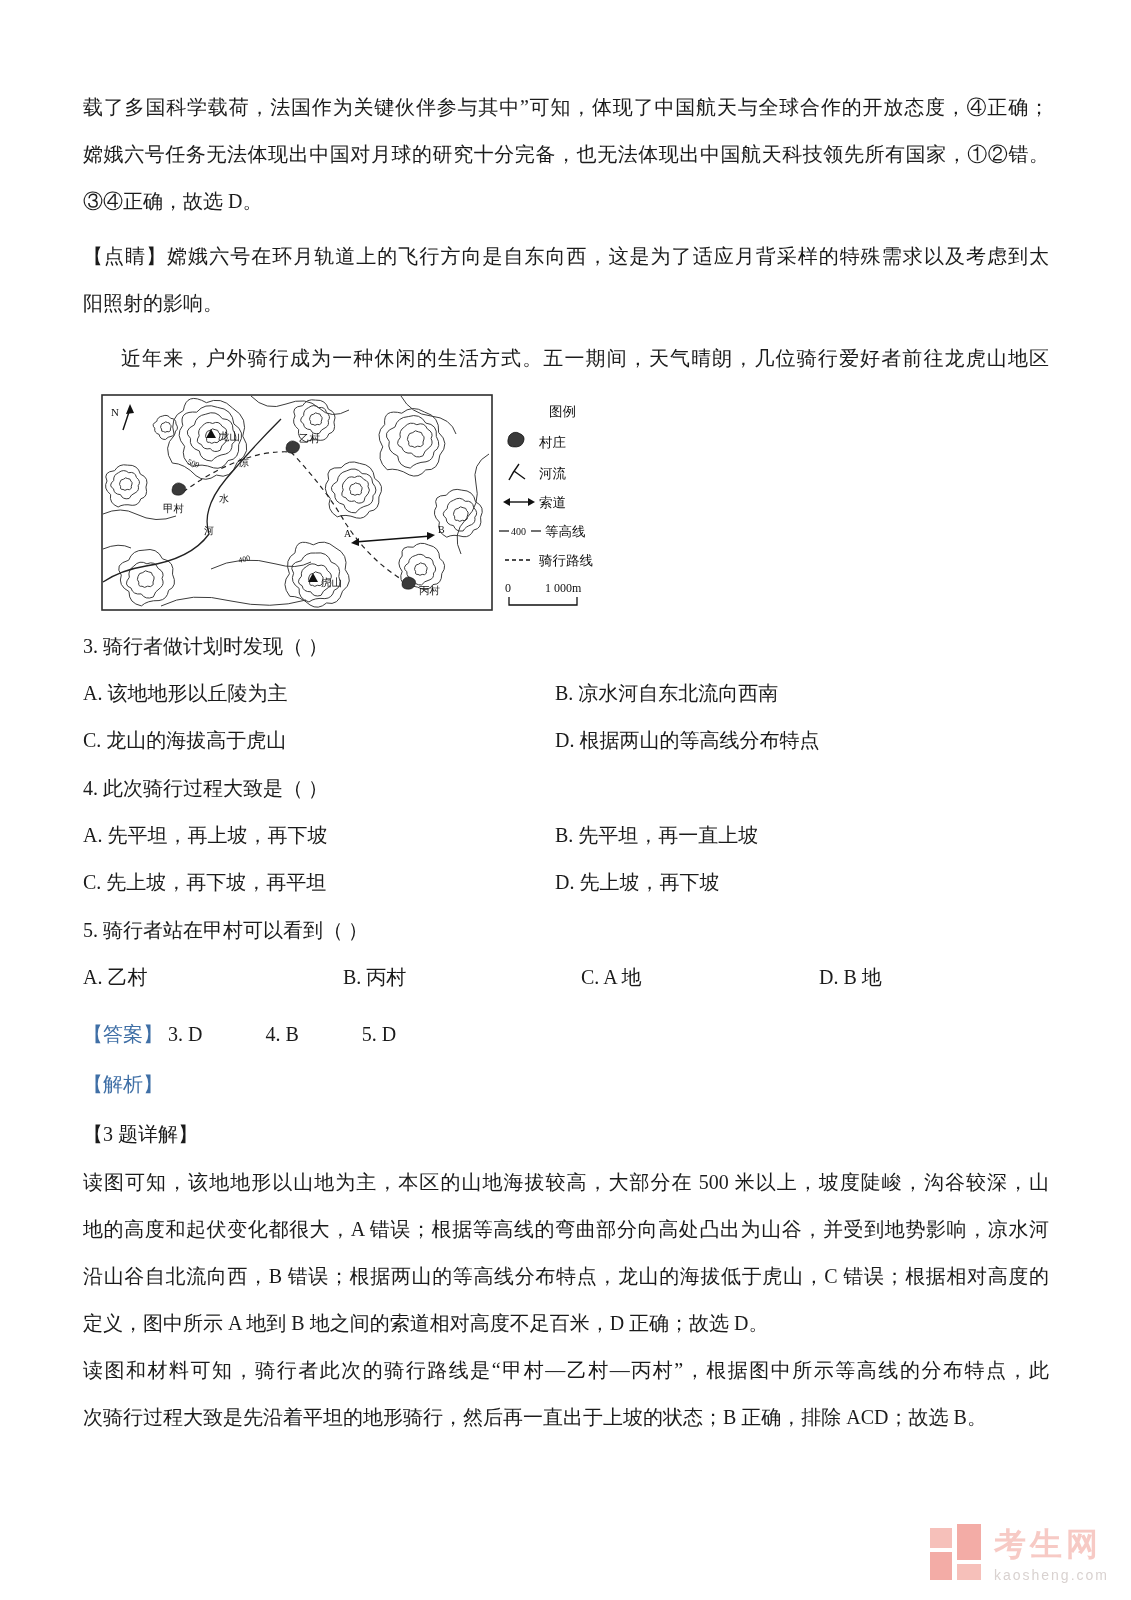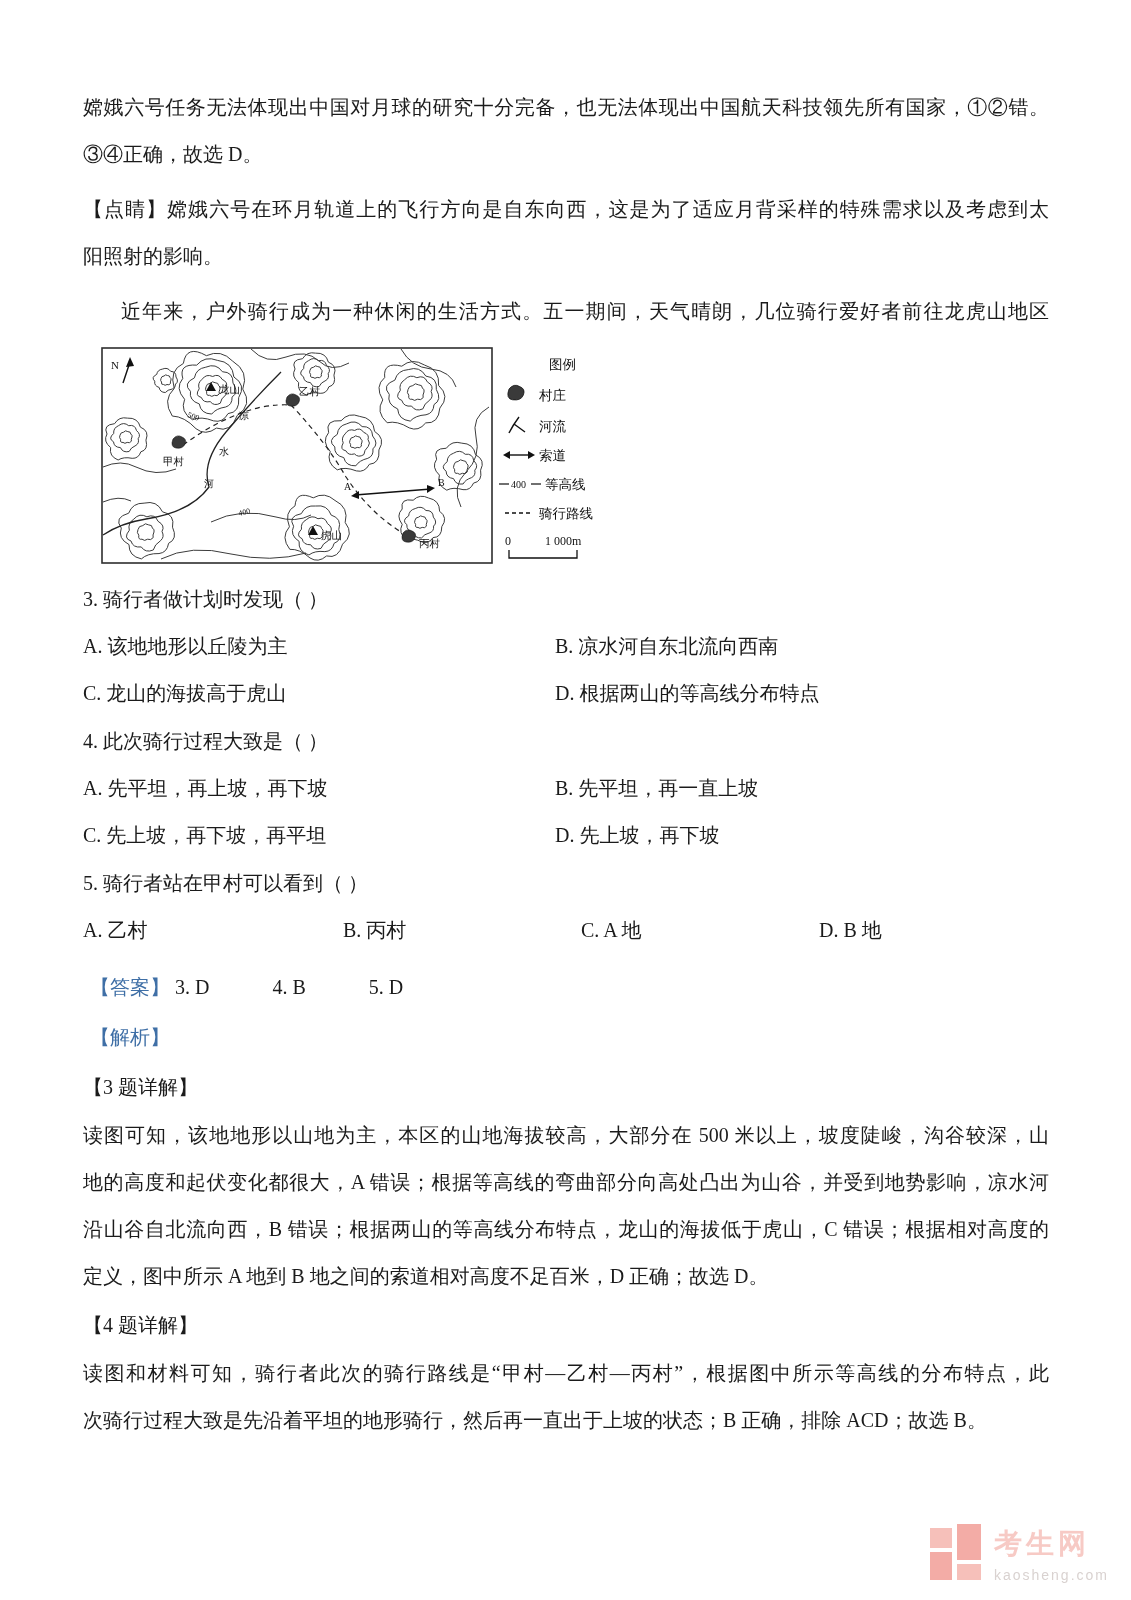--- a/index.html
+++ b/index.html
@@ -6,21 +6,21 @@
   body{
     width:1131px;height:1600px;position:relative;background:#ffffff;
     font-family:"Liberation Serif","DejaVu Serif",serif;color:#1b1b1b;
     overflow:hidden;
   }
   .doc{position:absolute;left:83px;top:84px;width:966px;font-size:20px;}
   .ln{line-height:47px;height:47px;text-align:justify;}
   .jln{text-align-last:justify;}
   .blk{margin-top:8px;}
   .indent{text-indent:38px;}
-  .blue{color:#3f6fa6;margin-left:7px;}
+  .blue{color:#3f6fa6;}
   .ansrow{line-height:50px;height:50px;}
   .ansrow .ai{margin-right:58px;}
   .stem{line-height:48px;height:48px;}
   .optrow{display:flex;line-height:47px;height:47px;}
   .optrow .o1{width:472px;flex:none;}
   .optrow .o2{flex:1;}
   .optrow4{display:flex;line-height:47px;height:47px;gap:13px;}
   .optrow4 .q5a{width:247px;flex:none;}
   .optrow4 .q5b{width:225px;flex:none;}
   .optrow4 .q5c{width:225px;flex:none;}
@@ -28,29 +28,30 @@
   .figure svg{display:block;}
   .maptext{font-family:"Liberation Serif","DejaVu Serif",serif;fill:#111;}
   .watermark{position:absolute;right:22px;bottom:14px;display:flex;align-items:flex-start;gap:10px;}
   .wm-logo{width:54px;height:56px;position:relative;}
   .wm-logo div{position:absolute;background:#f6c0ba;}
   .wm-b1{left:0;top:4px;width:22px;height:20px;}
   .wm-b2{left:0;top:28px;width:22px;height:28px;background:#f3aca6 !important;}
   .wm-b3{left:27px;top:0;width:24px;height:36px;background:#f3aca6 !important;}
   .wm-b4{left:27px;top:40px;width:24px;height:16px;}
   .wm-text{display:flex;flex-direction:column;}
-  .wm-brand{font-size:28px;line-height:40px;font-weight:bold;color:#f7cac5;letter-spacing:4px;}
+  .wm-brand{font-size:32px;line-height:40px;font-weight:bold;color:#f7cac5;letter-spacing:4px;}
   .wm-domain{font-size:14px;line-height:22px;color:#d9d2d0;letter-spacing:2px;font-family:"Liberation Sans","DejaVu Sans",sans-serif;}
 </style>
 </head>
 <body>
 
 <div class="doc">
 
   <div>
+    <div class="ln jln">载了多国科学载荷，法国作为关键伙伴参与其中”可知，体现了中国航天与全球合作的开放态度，④正确；</div>
     <div class="ln jln">嫦娥六号任务无法体现出中国对月球的研究十分完备，也无法体现出中国航天科技领先所有国家，①②错。</div>
     <div class="ln">③④正确，故选 D。</div>
   </div>
 
   <div class="blk">
     <div class="ln jln">【点睛】嫦娥六号在环月轨道上的飞行方向是自东向西，这是为了适应月背采样的特殊需求以及考虑到太</div>
     <div class="ln">阳照射的影响。</div>
   </div>
 
   <div class="blk">
@@ -244,21 +245,20 @@
   <div class="ansrow blue">【解析】</div>
 
   <div class="ansrow">【3 题详解】</div>
   <div>
     <div class="ln jln">读图可知，该地地形以山地为主，本区的山地海拔较高，大部分在 500 米以上，坡度陡峻，沟谷较深，山</div>
     <div class="ln jln">地的高度和起伏变化都很大，A 错误；根据等高线的弯曲部分向高处凸出为山谷，并受到地势影响，凉水河</div>
     <div class="ln jln">沿山谷自北流向西，B 错误；根据两山的等高线分布特点，龙山的海拔低于虎山，C 错误；根据相对高度的</div>
     <div class="ln">定义，图中所示 A 地到 B 地之间的索道相对高度不足百米，D 正确；故选 D。</div>
   </div>
 
-  <div class="ansrow">【4 题详解】</div>
   <div>
     <div class="ln jln">读图和材料可知，骑行者此次的骑行路线是“甲村—乙村—丙村”，根据图中所示等高线的分布特点，此</div>
     <div class="ln">次骑行过程大致是先沿着平坦的地形骑行，然后再一直出于上坡的状态；B 正确，排除 ACD；故选 B。</div>
   </div>
 
 </div>
 
 <div class="watermark">
   <div class="wm-logo">
     <div class="wm-b1"></div>

